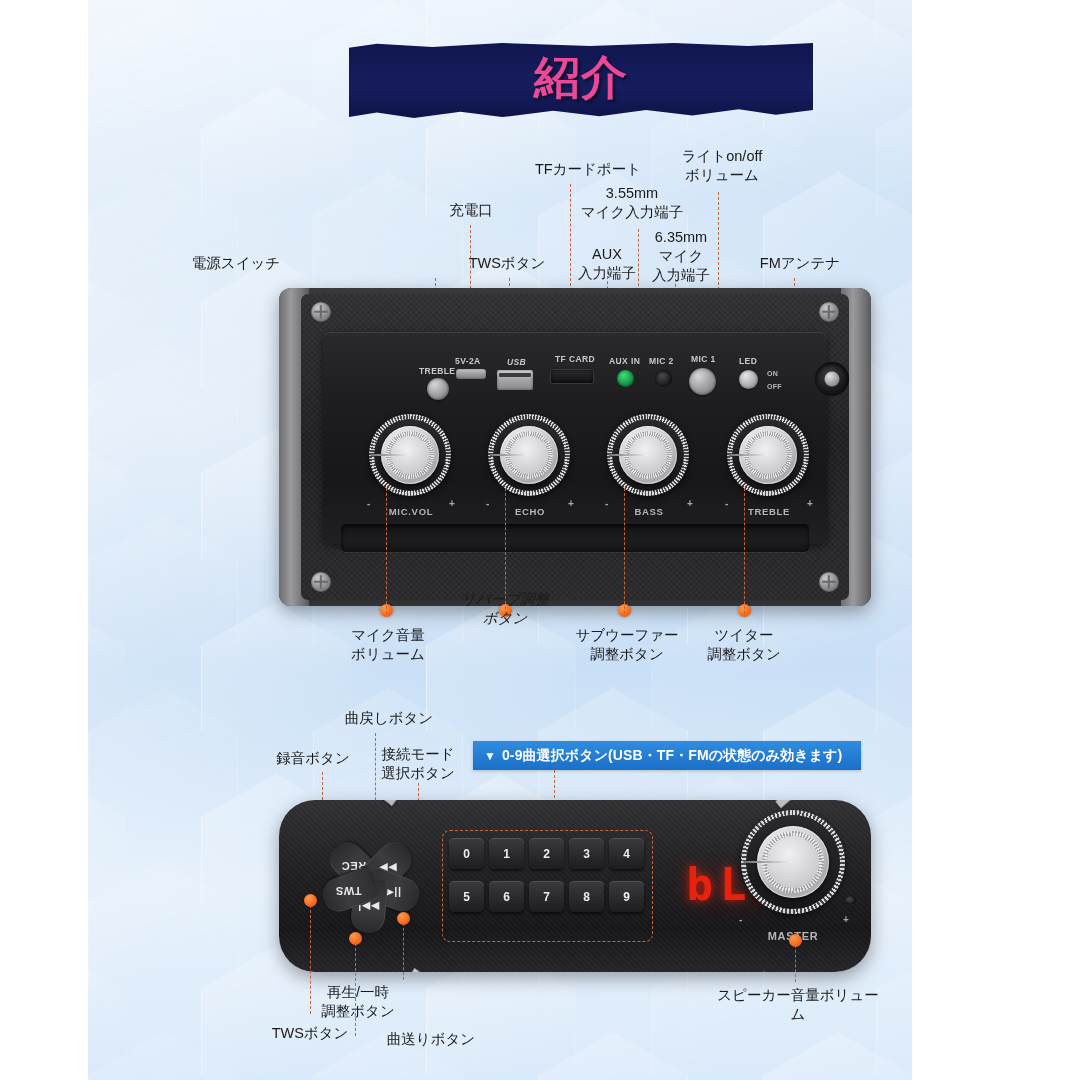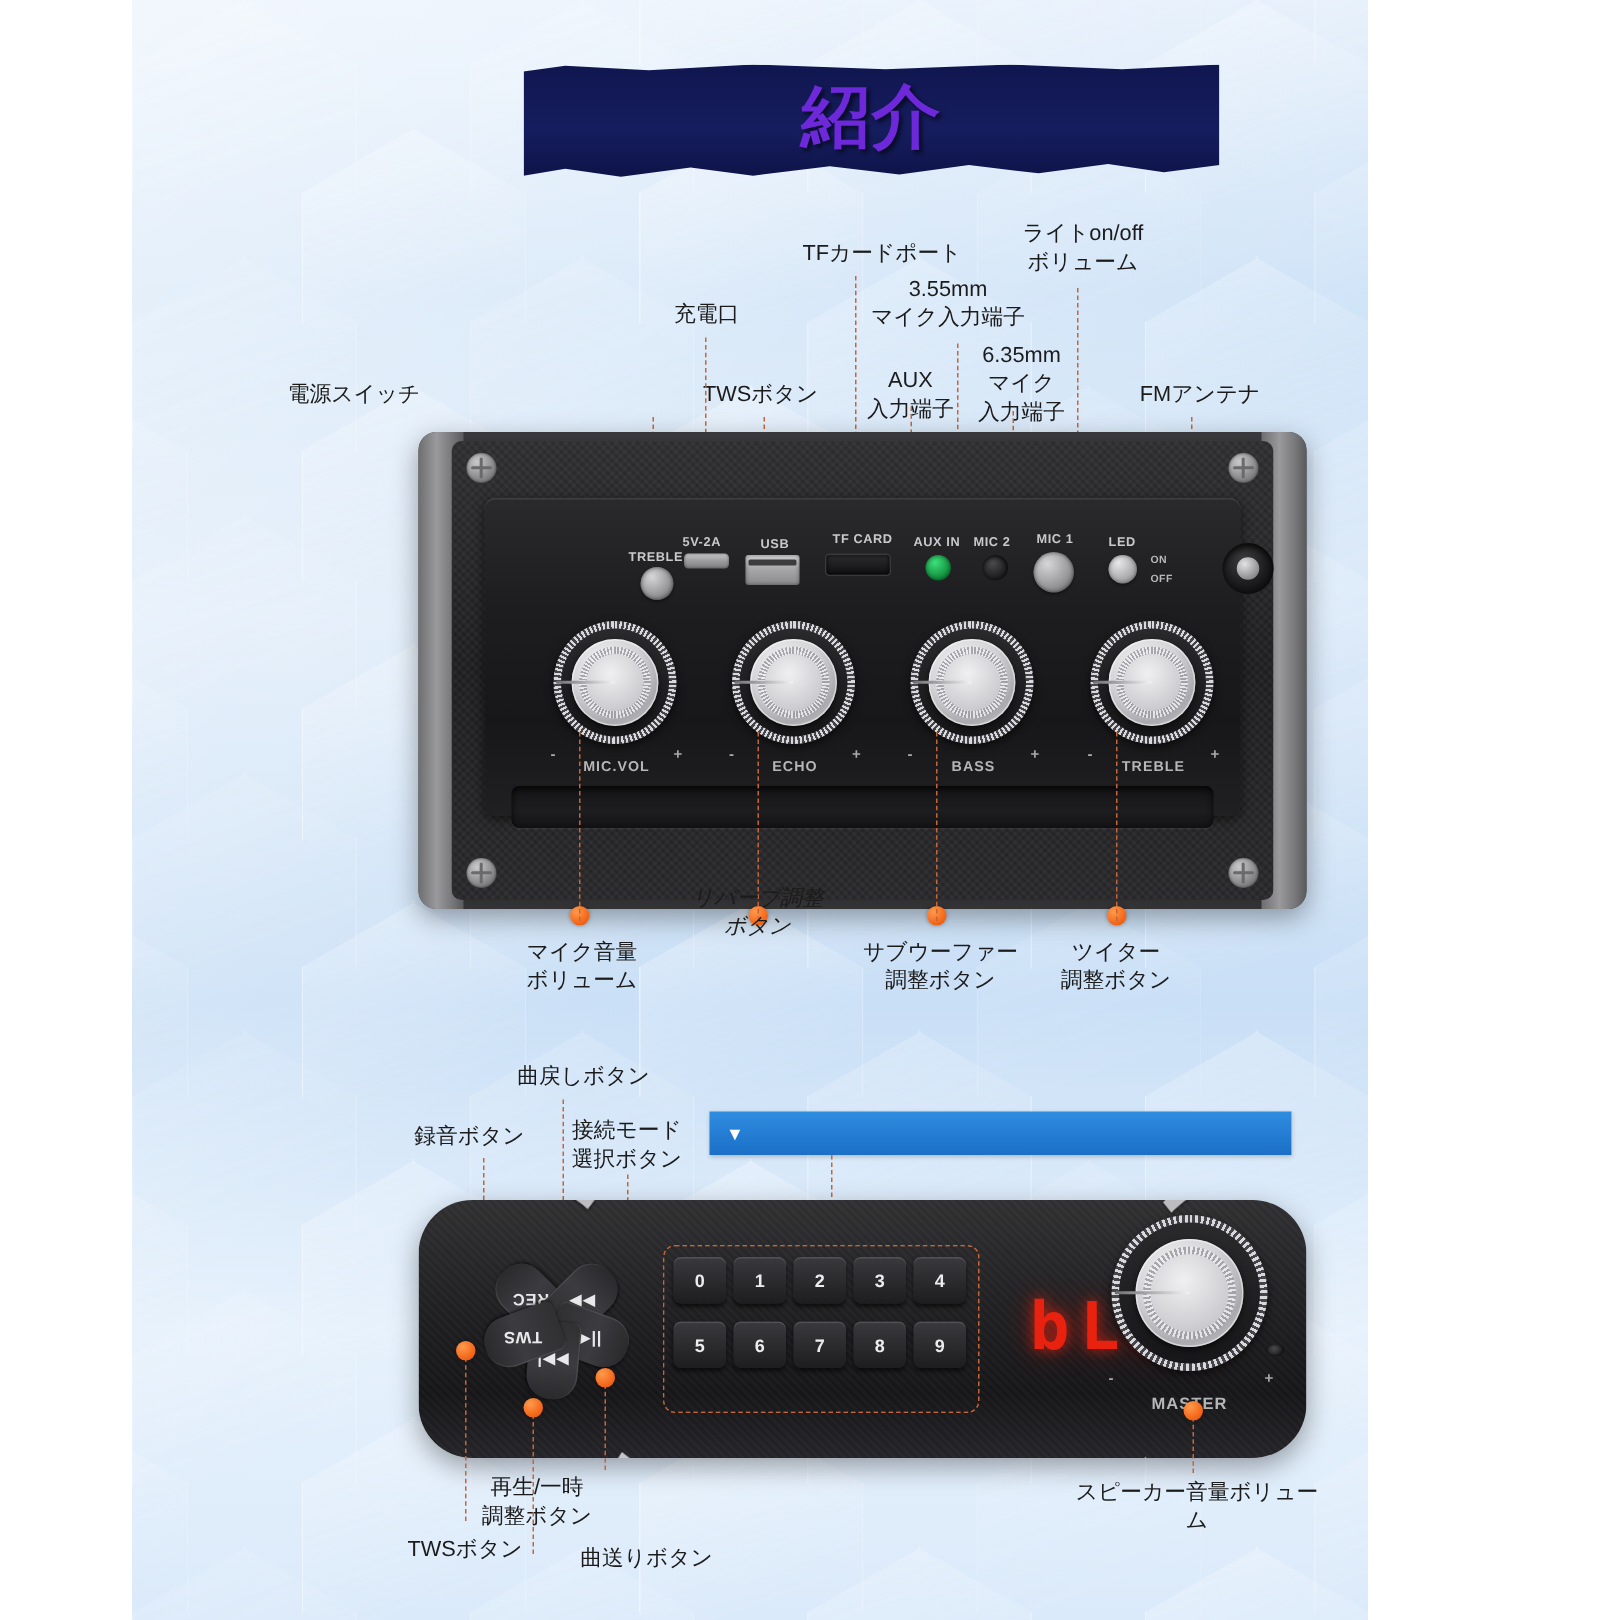--- a/index.html
+++ b/index.html
@@ -44,21 +44,21 @@
       0% 6%, 6% 1%, 18% 5%, 33% 0%, 52% 4%, 70% 0%, 86% 4%, 100% 0%,
       100% 86%, 92% 92%, 84% 85%, 74% 93%, 64% 86%, 54% 94%, 44% 87%,
       33% 95%, 24% 88%, 14% 96%, 6% 89%, 0% 95%);
   }
   .title-text{
     position:absolute;inset:0;display:flex;align-items:center;justify-content:center;
     font-size:46px;font-weight:bold;letter-spacing:1px;
     padding-bottom:9px;
   }
   .t-white{color:#fff;text-shadow:2px 2px 3px rgba(0,0,0,.6);}
-  .t-lime{color:#6d28d9;text-shadow:2px 2px 3px rgba(0,0,0,.6);}
+  .t-lime{color:#ec4899;text-shadow:2px 2px 3px rgba(0,0,0,.6);}
 
   
   .lbl{
     position:absolute;color:#1b1b1b;font-size:14.5px;line-height:1.32;
     text-align:center;white-space:pre-line;font-weight:500;
   }
 
   
   .lead{
     position:absolute;width:0;
@@ -439,21 +439,21 @@
 
     <div class="plate">
       <div class="logo-c" style="left:234px;top:196px;">ℂ</div>
 
       <div class="port-lbl" style="left:96px;top:34px;">TREBLE</div>
       <div class="jack round" style="left:104px;top:46px;width:22px;height:22px;"></div>
 
       <div class="port-lbl" style="left:132px;top:24px;">5V-2A</div>
       <div class="dc-jack" style="left:133px;top:37px;width:30px;height:10px;"></div>
 
-      <div class="port-lbl" style="left:184px;top:25px;">USB</div>
+      <div class="port-lbl" style="left:184px;top:25px;font-style:italic;">USB</div>
       <div class="usb-a" style="left:174px;top:38px;width:36px;height:20px;"></div>
 
       <div class="port-lbl" style="left:232px;top:22px;">TF CARD</div>
       <div class="tf-slot" style="left:228px;top:38px;width:42px;height:13px;"></div>
 
       <div class="port-lbl" style="left:286px;top:24px;">AUX IN</div>
       <div class="jack green" style="left:294px;top:38px;width:17px;height:17px;"></div>
 
       <div class="port-lbl" style="left:326px;top:24px;">MIC 2</div>
       <div class="jack dark" style="left:332px;top:38px;width:17px;height:17px;"></div>
@@ -538,20 +538,21 @@
 
   <div class="lead" style="left:375px;top:733px;height:97px;"></div>
   <div class="dot" style="left:369px;top:824px;"></div>
 
   <div class="lead" style="left:418px;top:783px;height:99px;"></div>
   <div class="lead-h" style="left:362px;top:882px;width:57px;"></div>
   <div class="dot" style="left:356px;top:876px;"></div>
 
   <div class="blue-bar">
     <span class="tri">▼</span>
+    <span>0-9曲選択ボタン(USB・TF・FMの状態のみ効きます)</span>
   </div>
   <div class="lead" style="left:554px;top:770px;height:68px;"></div>
   <div class="dot" style="left:548px;top:832px;"></div>
 
   <div class="dev-bot">
     <div class="arc-l"></div>
     <div class="arc-r"></div>
 
     <div class="dpad" id="dpad">
       <div class="mbtn">M</div>

